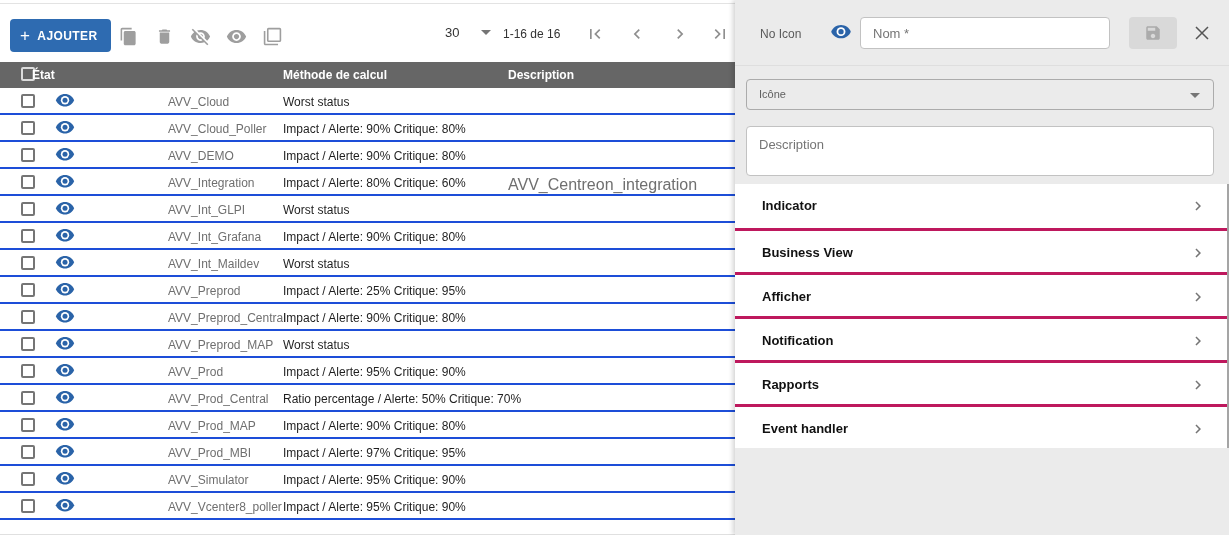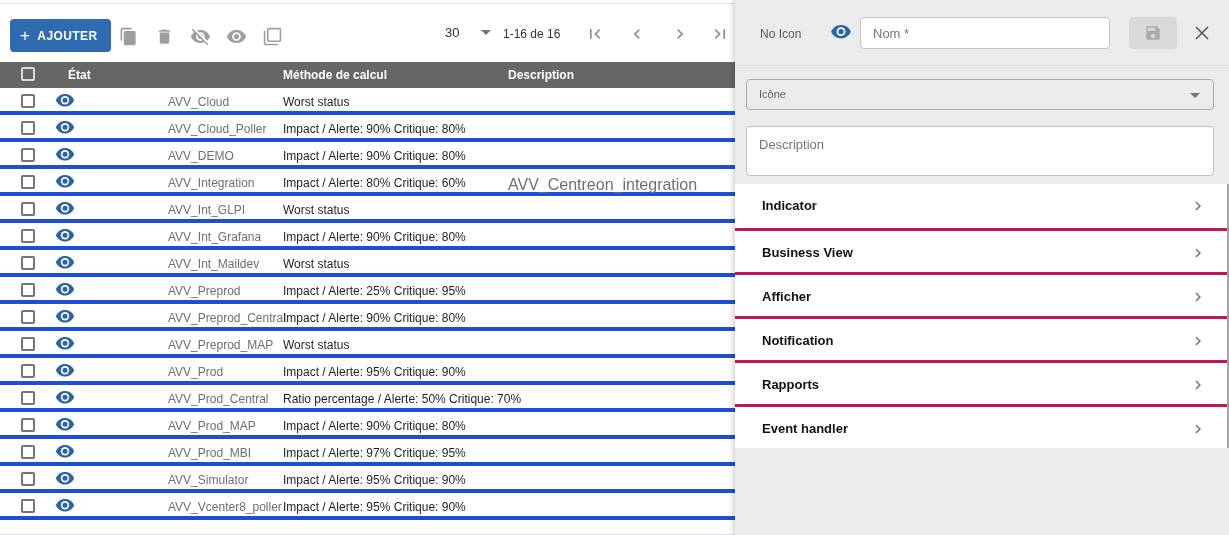--- a/index.html
+++ b/index.html
@@ -34,28 +34,28 @@
 
   .thead { position:absolute; left:0; top:62px; width:735px; height:26px; background:#666666;
            color:#fff; font-size:12px; font-weight:bold; }
   .thead .hcell { position:absolute; top:6px; white-space:nowrap; }
   .cb { position:absolute; width:14px; height:14px; border:2px solid #757575; border-radius:2px;
         background:transparent; cursor:pointer; }
   .thead .cb { left:21px; top:5px; border-color:#dcdcdc; }
   .sort-arrow { font-size:12px; margin-left:6px; }
 
   .tbody { position:absolute; left:0; top:88px; width:735px; }
-  .trow { position:relative; width:735px; height:27px; border-bottom:4px solid #1d4ed8;
+  .trow { position:relative; width:735px; height:27px; border-bottom:2px solid #1d4ed8;
           background:#fff; }
   .trow .cb { left:21px; top:6px; }
   .row-eye { position:absolute; left:55px; top:6px; width:20px; height:15px; cursor:pointer; }
   .c-name { position:absolute; left:168px; top:7px; font-size:12px; color:#6f6f6f; white-space:nowrap; }
   .c-method { position:absolute; left:283px; top:7px; font-size:12px; color:#1f1f1f; white-space:nowrap; }
   .c-desc { position:absolute; left:508px; top:7px; font-size:16px; color:#6f6f6f; white-space:nowrap; }
-  .hc-state { left:68px; } .hc-name { left:168px;margin-top:34px; } .hc-method { left:283px; } .hc-desc { left:508px; }
+  .hc-state { left:32px; } .hc-name { left:168px;margin-top:34px; } .hc-method { left:283px; } .hc-desc { left:508px; }
 
   
   .panel { position:absolute; left:735px; top:0; width:494px; height:535px; background:#ebebeb;
            box-shadow:-2px 0 5px rgba(0,0,0,.18); }
   .panel-header { position:absolute; left:0; top:0; width:494px; height:66px;
                   border-bottom:1px solid #dedede; }
   .no-icon { position:absolute; left:25px; top:27px; font-size:12px; color:#5a5a5a; }
   .ph-eye { position:absolute; left:95px; top:25px; width:22px; height:16px; cursor:pointer; }
   .name-input { position:absolute; left:125px; top:17px; width:250px; height:32px;
                 border:1px solid #c2c2c2; border-radius:4px; background:#fff; padding:0 12px;

